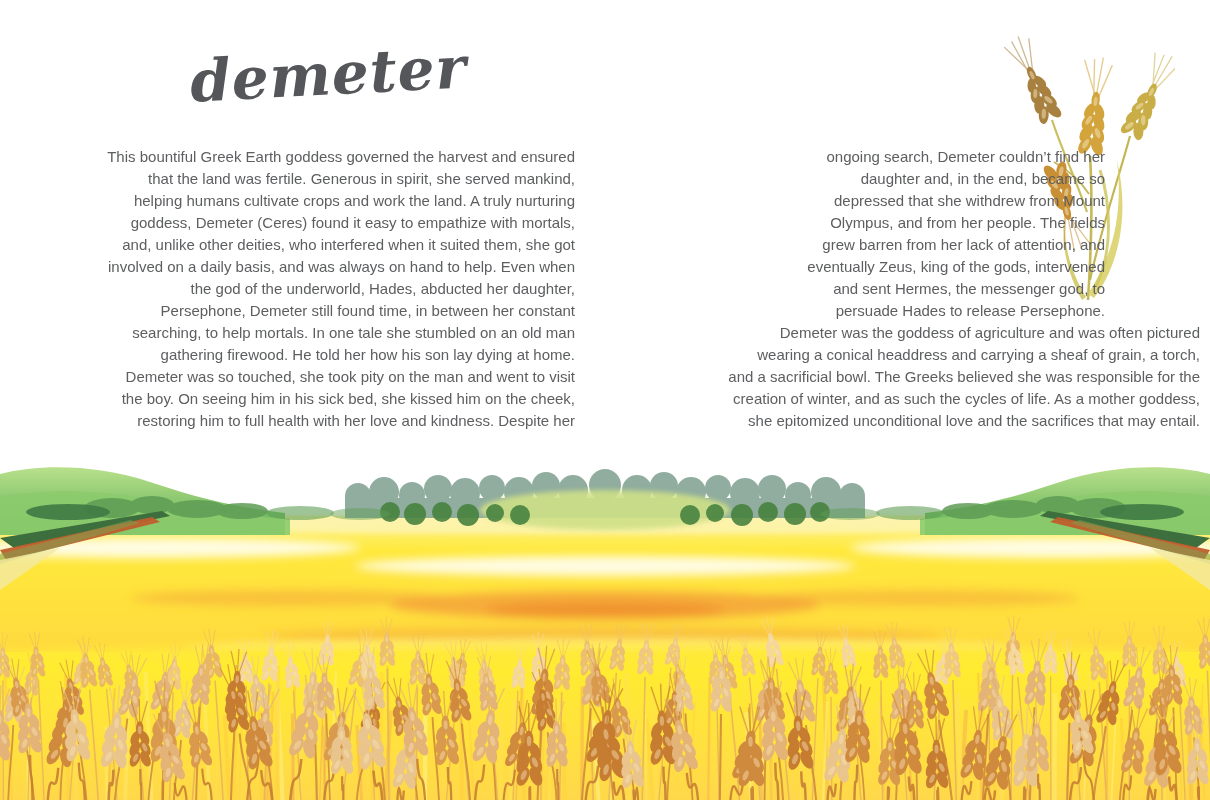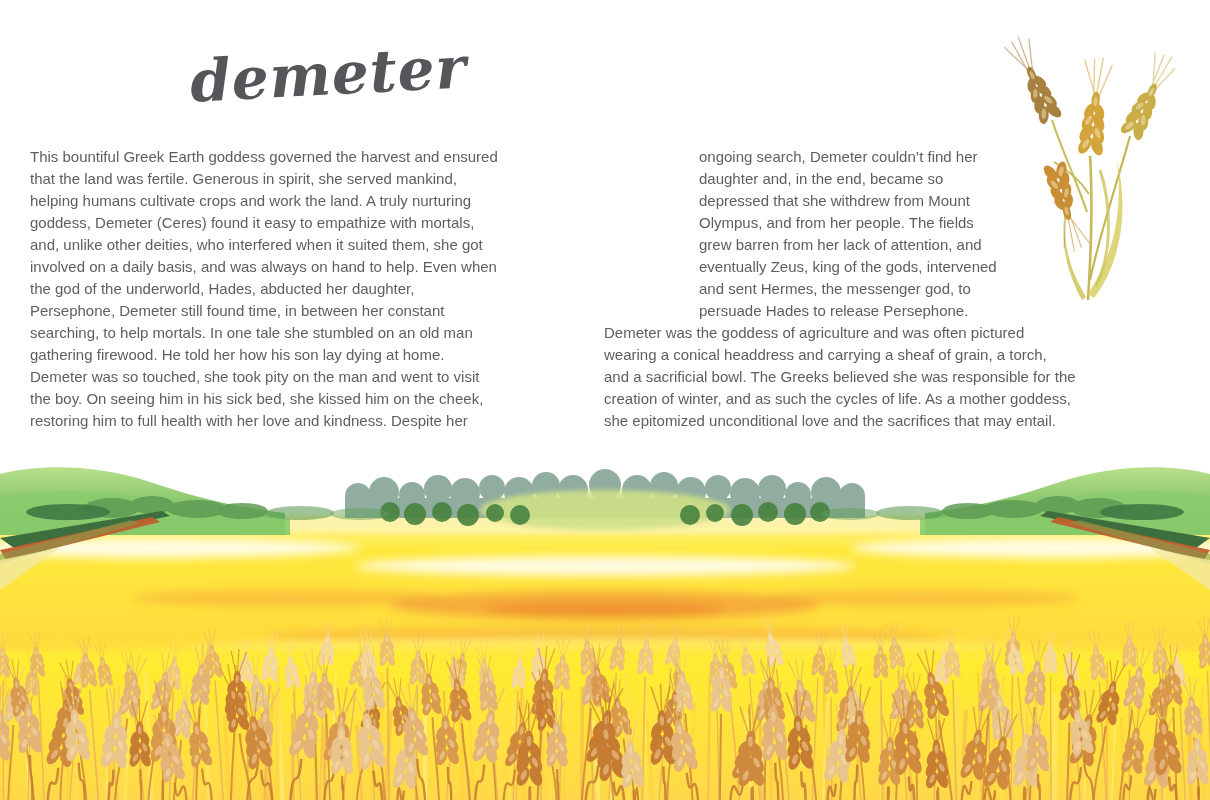--- a/index.html
+++ b/index.html
@@ -7,25 +7,25 @@
     position:relative;width:1210px;height:800px;background:#ffffff;
     overflow:hidden;font-family:"Liberation Sans","DejaVu Sans",sans-serif;
   }
   .title{
     position:absolute;left:190px;top:42px;width:220px;margin:0;
     font-family:"DejaVu Serif",serif;font-style:italic;font-weight:600;
     font-size:58px;color:#55565a;text-align:center;
     transform:rotate(-3deg);letter-spacing:1px;
   }
   .bodycopy{
-    color:#5d5e60;font-size:15px;line-height:22px;text-align:left;
+    color:#5d5e60;font-size:15px;line-height:22px;text-align:right;
     white-space:pre-line;margin:0;
   }
   .col-left{position:absolute;left:30px;top:146px;width:545px;}
-  .col-right{position:absolute;left:604px;top:146px;width:545px;}
+  .col-right{position:absolute;left:655px;top:146px;width:545px;}
   .col-right .p1{width:355px;margin:0 auto;}
   .col-right .p2{width:100%;}
   .sprig{position:absolute;left:990px;top:28px;width:185px;height:290px;}
   .landscape{position:absolute;left:0;top:460px;width:1210px;height:340px;}
 </style>
 </head>
 <body>
 
 <div class="page">
 

